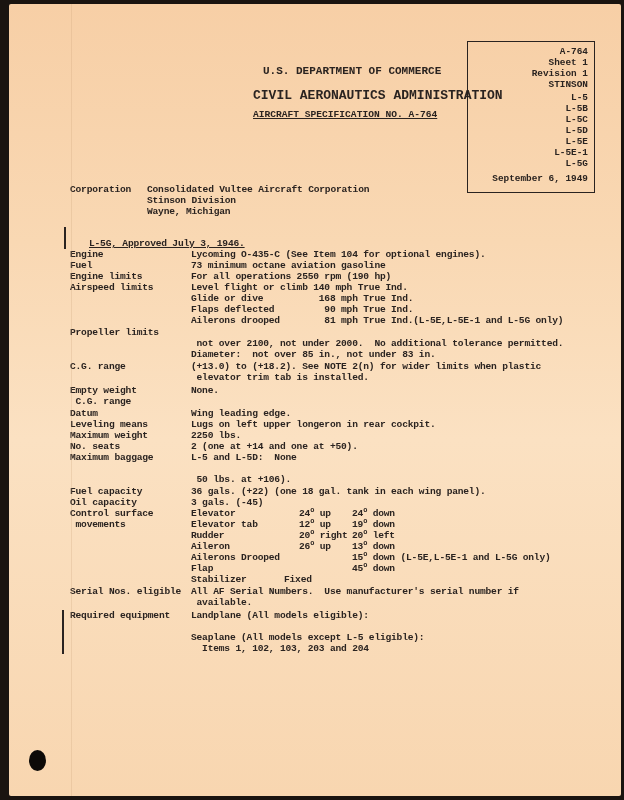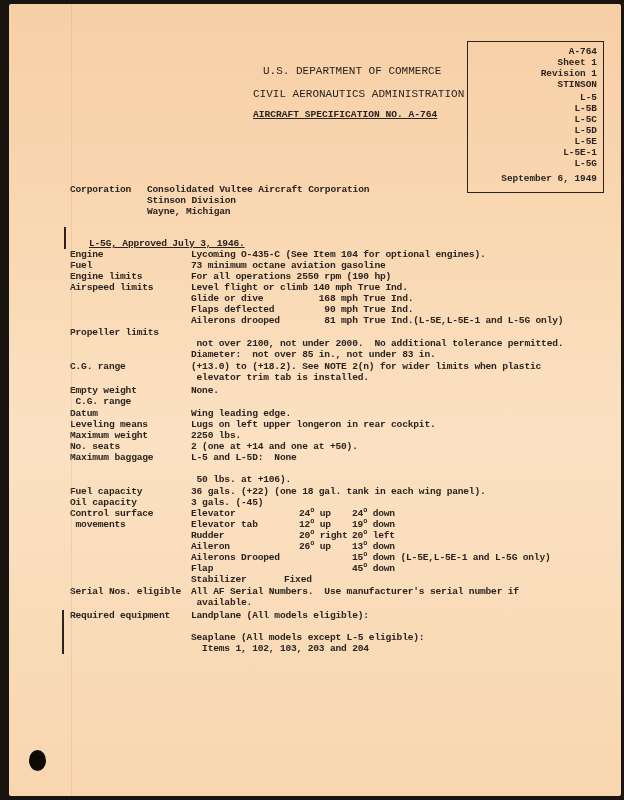--- a/index.html
+++ b/index.html
@@ -17,27 +17,26 @@
     }
     .page::after {
       content: ""; position: absolute; left: 62px; top: 0; width: 1px; height: 100%;
       background: rgba(200,160,120,0.25);
     }
     .punch-hole {
       position: absolute; left: 20px; top: 746px; width: 17px; height: 21px;
       border-radius: 50%; background: #0d0a08;
     }
     .t { position: absolute; font-size: 9.6px; line-height: 11px; font-weight: bold; white-space: pre; letter-spacing: -0.2px; }
-    .title1 { position: absolute; left: 254px; top: 61px; font-size: 11px; font-weight: normal; white-space: pre; }
-    .title2 { position: absolute; left: 244px; top: 84px; font-size: 11px; font-weight: normal; white-space: pre; }
+    .title1 { position: absolute; left: 254px; top: 61px; font-size: 11px; font-weight: bold; white-space: pre; }
+    .title2 { position: absolute; left: 244px; top: 84px; font-size: 13px; font-weight: bold; white-space: pre; }
     .title3 { position: absolute; left: 244px; top: 105px; font-size: 9.6px; font-weight: bold; white-space: pre; text-decoration: underline; }
     .box {
       position: absolute; left: 458px; top: 37px; width: 126px; height: 150px;
       border: 1.5px solid #2a2320;
-      padding-left: 9px;
     }
     .box-line { position: absolute; right: 6px; font-size: 9.4px; font-weight: bold; white-space: pre; line-height: 11px; }
     .box-date { position: absolute; right: 6px; top: 131px; font-size: 9.4px; font-weight: bold; white-space: pre; }
     .ul { text-decoration: underline; }
     .bar { position: absolute; background: #2a2320; width: 2px; }
     .sup { font-size: 7px; vertical-align: super; line-height: 0; }
   </style>
 </head>
 <body>
 

